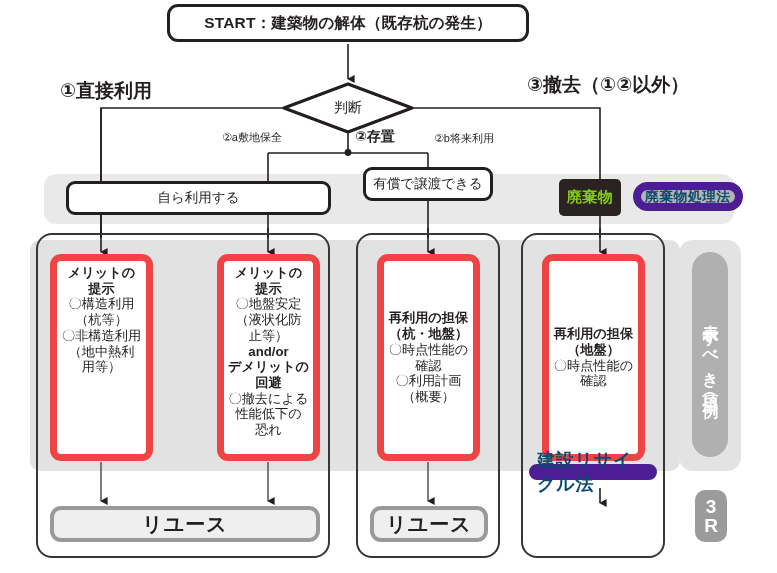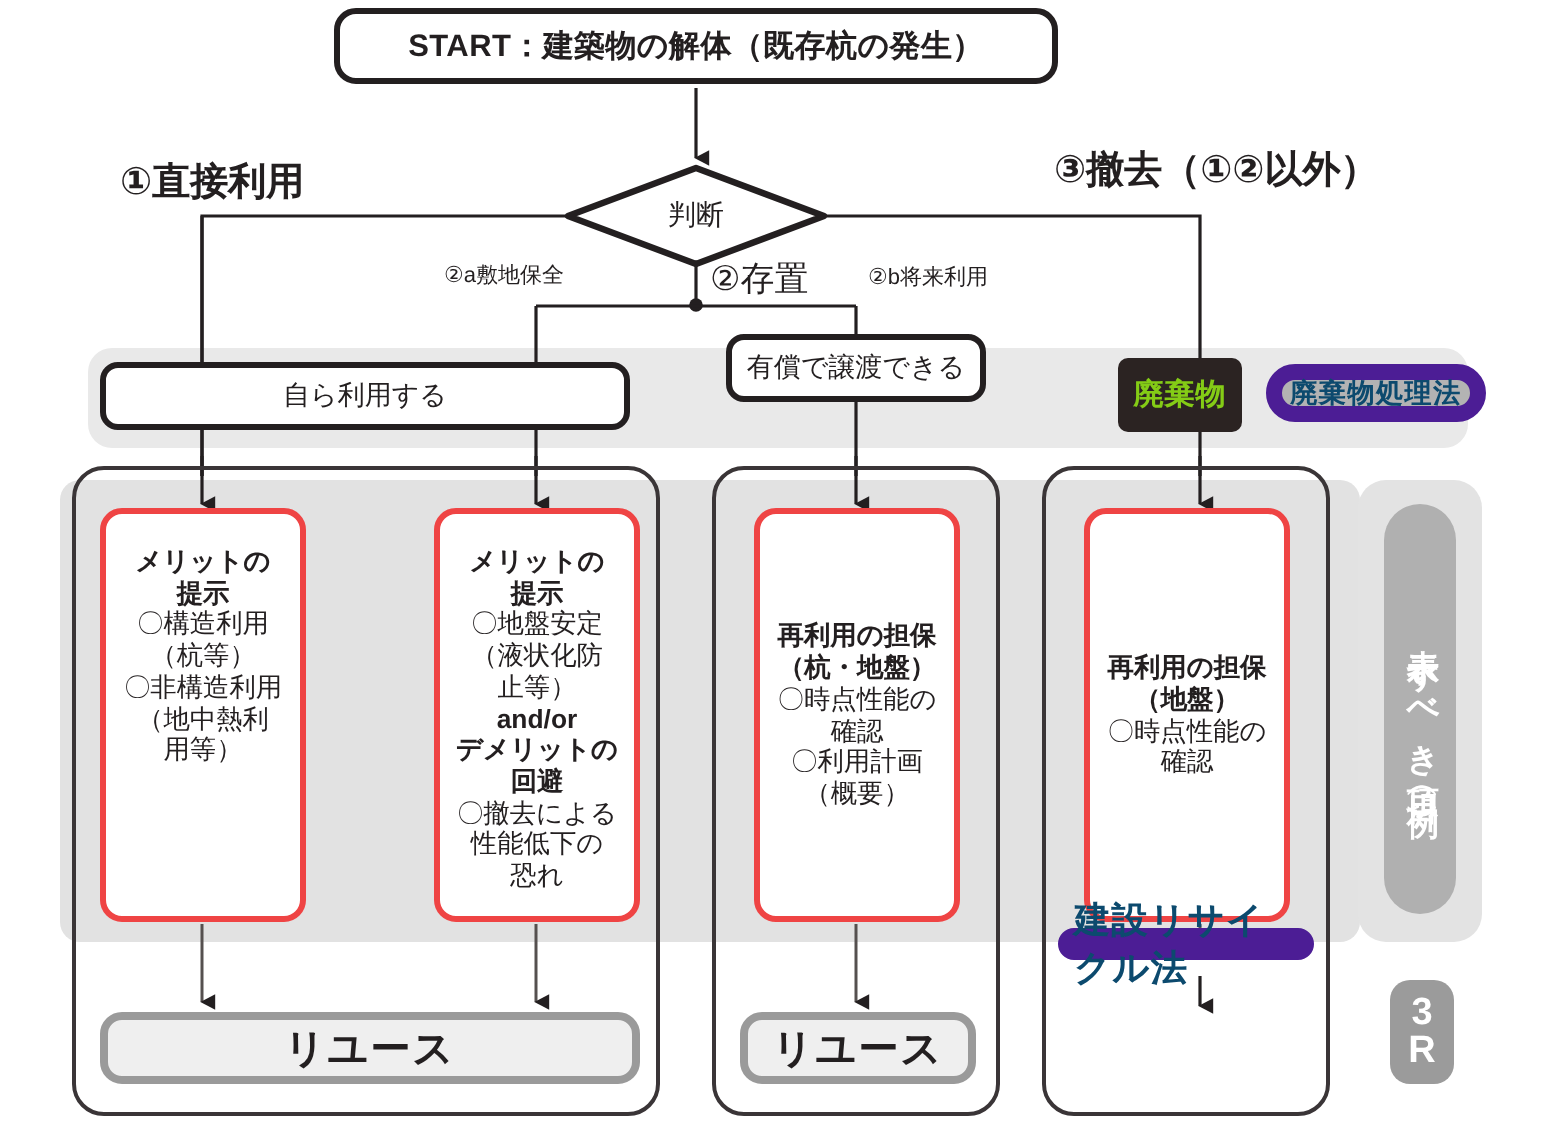--- a/index.html
+++ b/index.html
@@ -33,25 +33,25 @@
   .start-box{
     border:3px solid #231f20;
     border-radius:11px;
     background:#fff;
     font-weight:bold;
     font-size:15.5px;
     letter-spacing:.2px;
     display:flex;align-items:center;justify-content:center;
   }
   .detail-box{
-    border:3px solid #ef4444;
+    border:7px solid #ef4444;
     border-radius:11px;
     background:#ffffff;
     display:flex;align-items:center;justify-content:center;
-    padding:16px 3px;
+    padding:4px 3px;
   }
   .detail-inner{
     font-size:13.2px;
     line-height:1.19;
     text-align:center;
     width:100%;
   }
   .detail-inner .hd{font-weight:bold;display:block;}
   .detail-inner .ln{display:block;}
 
@@ -119,21 +119,21 @@
     background:#9b9b9b;
     color:#ffffff;
     border-radius:10px;
     display:flex;align-items:center;justify-content:center;
     font-weight:bold;font-size:19px;line-height:1.02;
     flex-direction:column;
   }
   
   .anno{font-size:11px;color:#231f20;white-space:nowrap;}
   .branch-big{font-size:19px;font-weight:bold;white-space:nowrap;}
-  .branch-mid{font-size:17px;font-weight:normal;white-space:nowrap;}
+  .branch-mid{font-size:14px;font-weight:bold;white-space:nowrap;}
   .diamond-label{
     font-size:14px;font-weight:normal;
     display:flex;align-items:center;justify-content:center;
     width:100%;height:100%;font-family:Liberation Mono, monospace;
   }
   .row-box-txt{font-size:13.5px;}
 </style>
 </head>
 <body>
 
@@ -191,21 +191,21 @@
   <div class="abs" style="left:282px;top:82px;width:132px;height:52px;">
     <span class="diamond-label">判断</span>
   </div>
 
   <div class="abs branch-big" style="left:60px;top:78px;">①直接利用</div>
   <div class="abs branch-big" style="left:527px;top:72px;">③撤去（①②以外）</div>
   <div class="abs branch-mid" style="left:355px;top:128px;">②存置</div>
   <div class="abs anno" style="left:222px;top:130px;">②a敷地保全</div>
   <div class="abs anno" style="left:434px;top:131px;">②b将来利用</div>
 
-  <div class="abs hardbox" style="left:50px;top:181px;width:265px;height:34px;">
+  <div class="abs hardbox" style="left:66px;top:181px;width:265px;height:34px;">
     <span class="row-box-txt">自ら利用する</span>
   </div>
   <div class="abs hardbox" style="left:363px;top:167px;width:130px;height:34px;">
     <span class="row-box-txt">有償で譲渡できる</span>
   </div>
   <div class="abs chip-dark" style="left:559px;top:179px;width:62px;height:37px;">
     <span>廃棄物</span>
   </div>
   <div class="abs law-pill" style="left:633px;top:182px;width:110px;height:29px;font-size:13.5px;">
     <span>廃棄物処理法</span>

